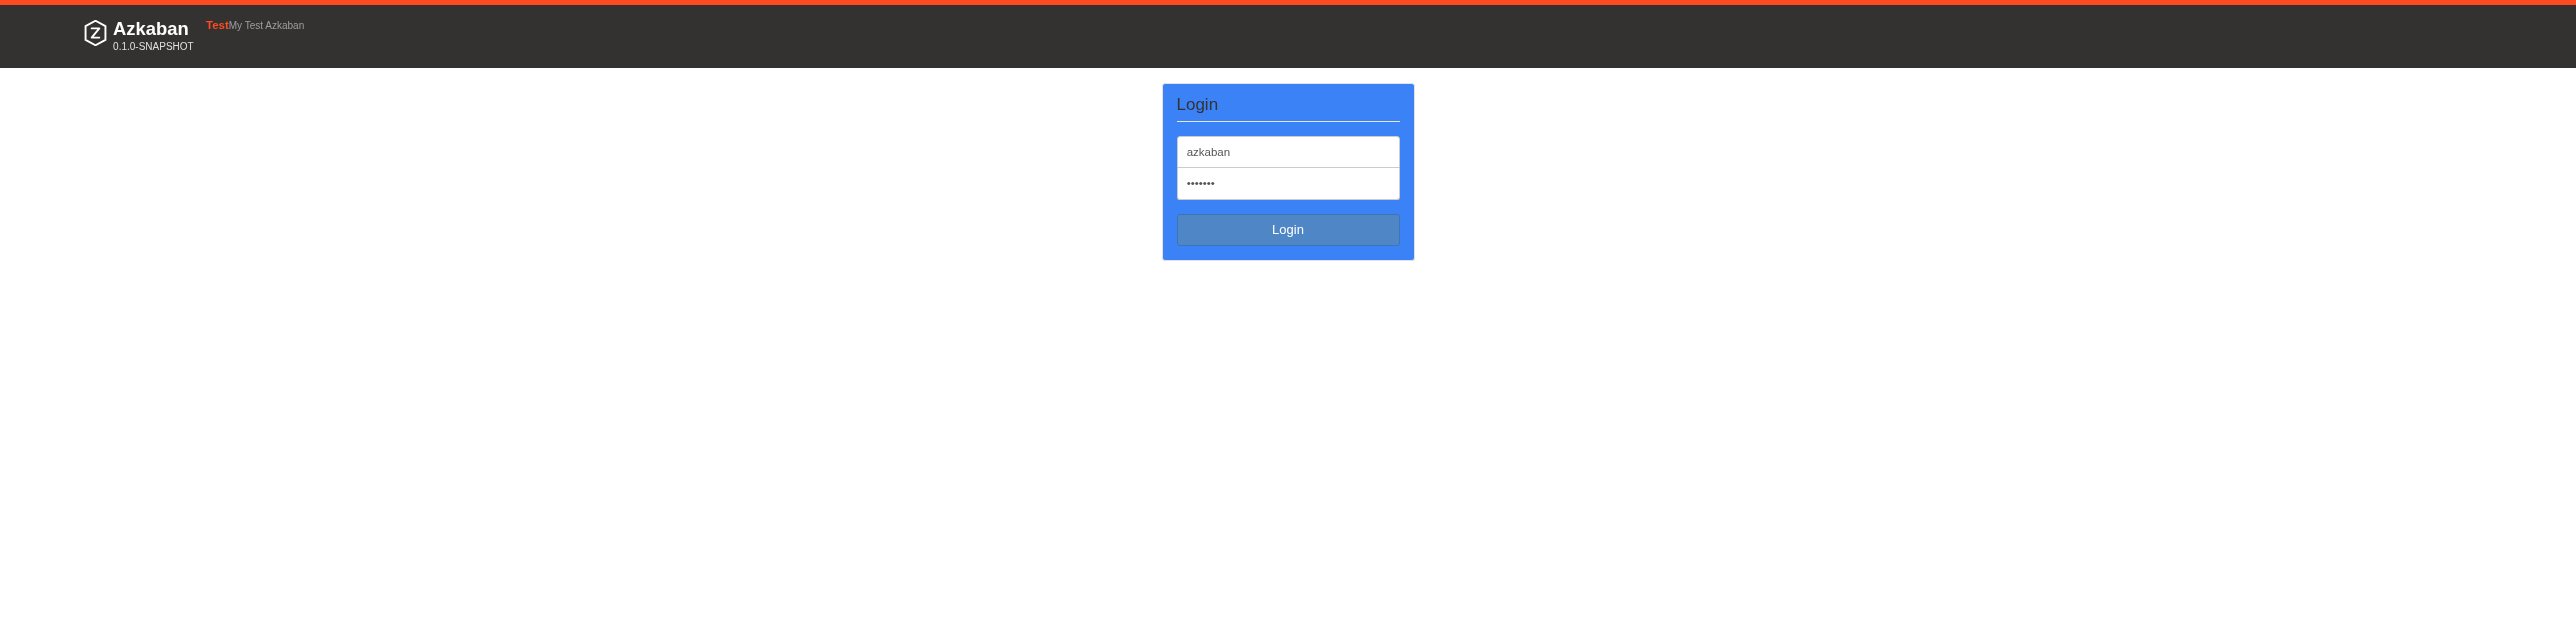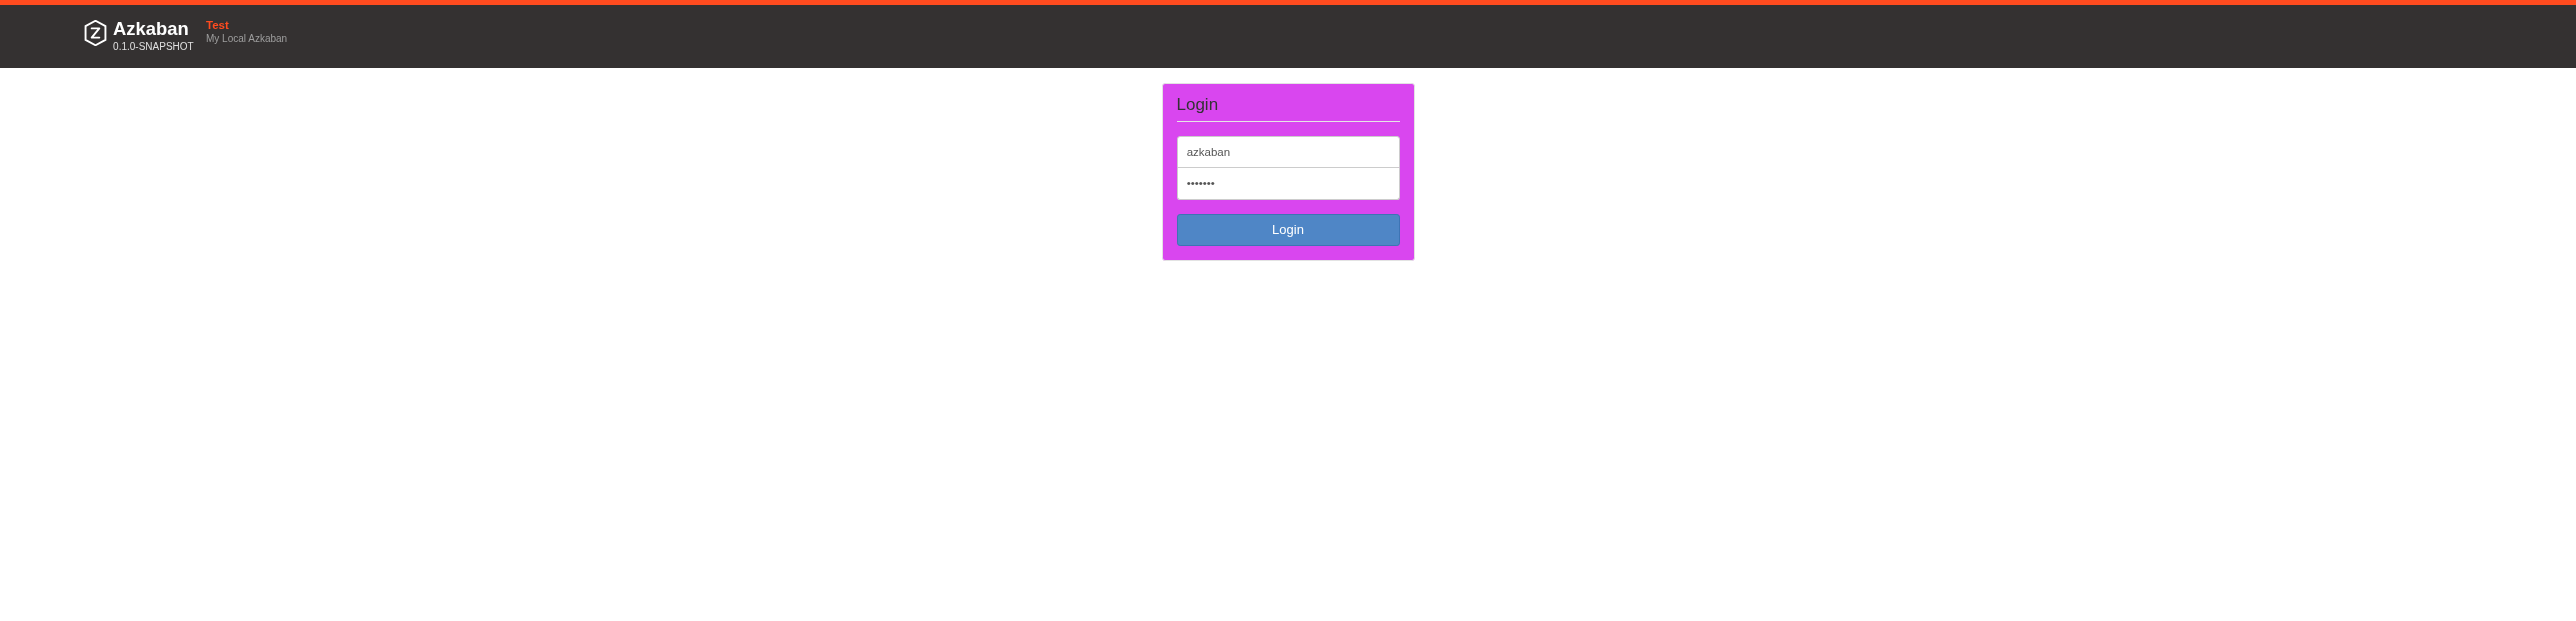--- a/index.html
+++ b/index.html
@@ -50,38 +50,38 @@
       line-height: 1.1;
     }
     .logo-version {
       color: #e0e0e0;
       font-size: 10px;
       line-height: 1.5;
       text-align: right;
     }
     .env-group {
       display: flex;
-      flex-direction: column;
+      flex-direction: row;
       margin-left: 12.3px;
     }
     .env-name {
       color: #ff4b1f;
       font-size: 11.5px;
       font-weight: bold;
       line-height: 1.2;
     }
     .env-desc {
       color: #9e9e9e;
       font-size: 10px;
       line-height: 1.4;
     }
     .login-panel {
       width: 253px;
       margin: 15.3px auto 0 auto;
-      background: #d946ef;
+      background: #3b82f6;
       border: 0.8px solid #e3e3e3;
       border-radius: 3.1px;
       padding: 10.7px 14px 14px 14px;
     }
     .login-header {
       font-size: 17px;
       color: #333333;
       font-weight: 400;
       padding-bottom: 6.1px;
       border-bottom: 0.8px solid #e5e5e5;
@@ -135,21 +135,21 @@
         <path d="M15 1 L28 8 L28 26 L15 33 L2 26 L2 8 Z" fill="none" stroke="#ffffff" stroke-width="2.5"></path>
         <path d="M10 11 L20 11 L10 23 L20 23" fill="none" stroke="#ffffff" stroke-width="2.5" stroke-linecap="round" stroke-linejoin="round"></path>
       </svg>
       <div class="logo-text-group">
         <span class="logo-name">Azkaban</span>
         <span class="logo-version">0.1.0-SNAPSHOT</span>
       </div>
     </div>
     <div class="env-group">
       <span class="env-name">Test</span>
-      <span class="env-desc">My Local Azkaban</span>
+      <span class="env-desc">My Test Azkaban</span>
     </div>
   </div>
 </div>
 
 <div class="login-panel">
   <span class="login-header">Login</span>
   <input type="text" class="login-input" value="azkaban" style="">
   <input type="password" class="login-input" value="•••••••" style="">
   <button class="login-button">Login</button>
 </div>

